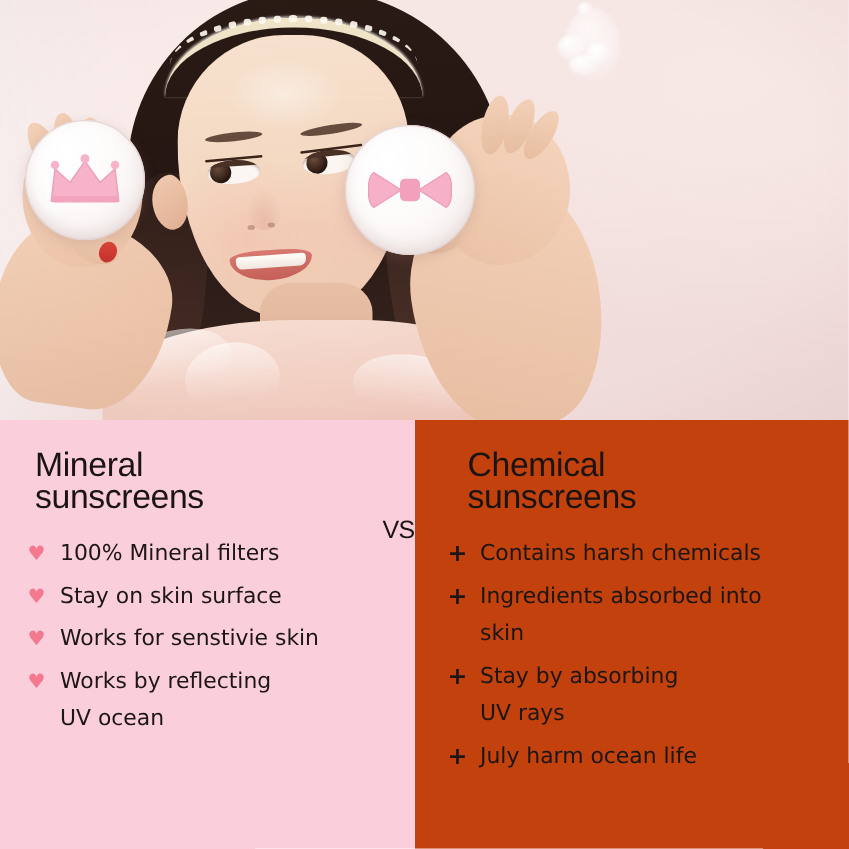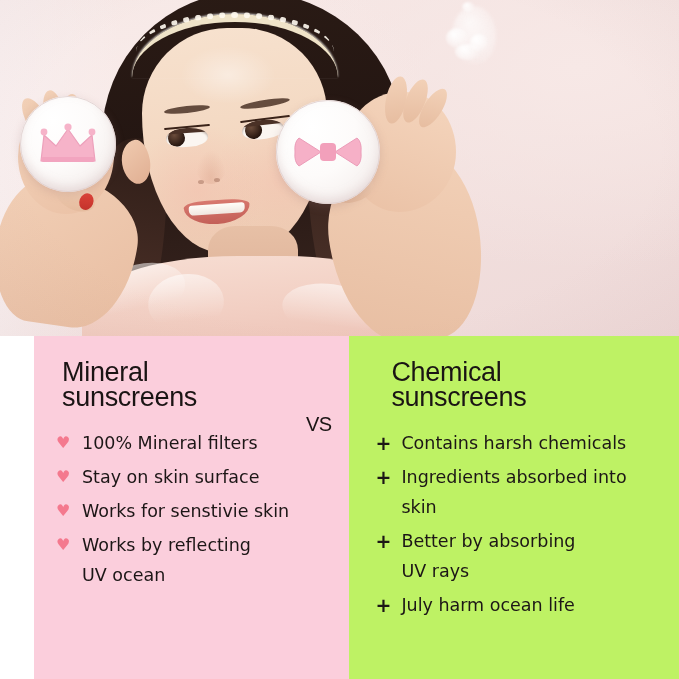--- a/index.html
+++ b/index.html
@@ -293,32 +293,31 @@
     width: 104px; height: 104px;
   }
 
   
   #compare {
     position: absolute;
     left: 0; top: 336px;
     width: 679px;
     height: 343px;
     display: flex;
-    padding-left: 34px;
   }
   #panel-mineral {
     width: 332px;
     height: 343px;
     background: #fbcedc;
     position: relative;
   }
   #panel-chemical {
     width: 347px;
     height: 343px;
-    background: #bef264;
+    background: #c2410c;
     position: relative;
   }
 
   .panel-heading {
     position: absolute;
     font-family: "Liberation Sans", sans-serif;
     font-weight: 400;
     font-size: 27px;
     line-height: 25px;
     color: #1a1414;
@@ -496,21 +495,21 @@
             <span class="bullet-marker plus">+</span>
             <span class="bullet-text">Contains harsh chemicals</span>
           </li>
           <li>
             <span class="bullet-marker plus">+</span>
             <span class="bullet-text">Ingredients absorbed into
 skin</span>
           </li>
           <li>
             <span class="bullet-marker plus">+</span>
-            <span class="bullet-text">Better by absorbing
+            <span class="bullet-text">Stay by absorbing
 UV rays</span>
           </li>
           <li>
             <span class="bullet-marker plus">+</span>
             <span class="bullet-text">July harm ocean life</span>
           </li>
         </ul>
     </div>
 
     <div id="vs-label">VS</div>

